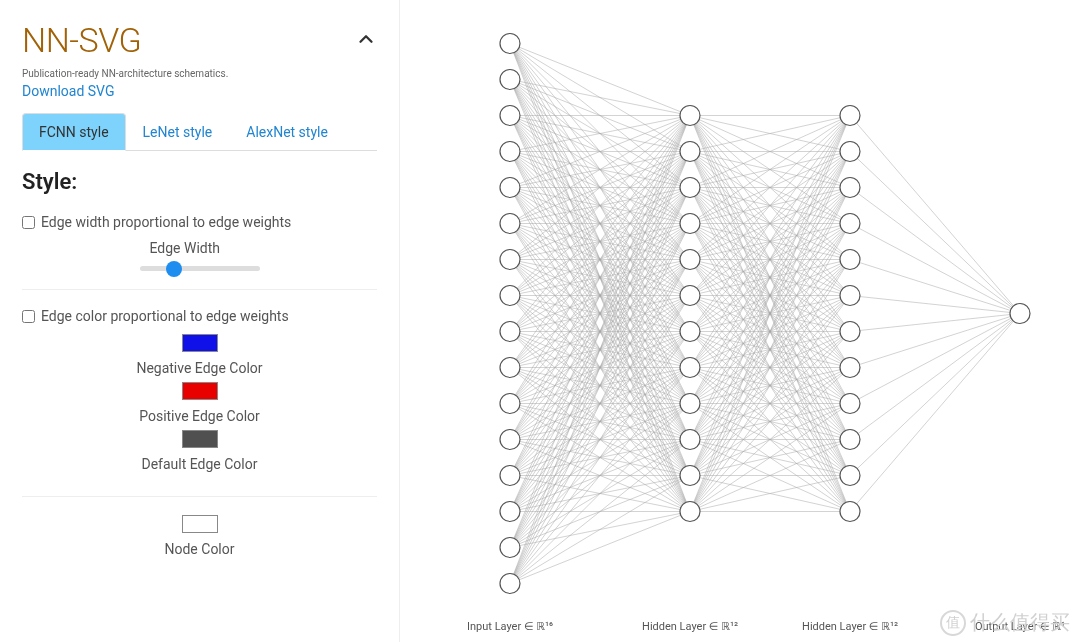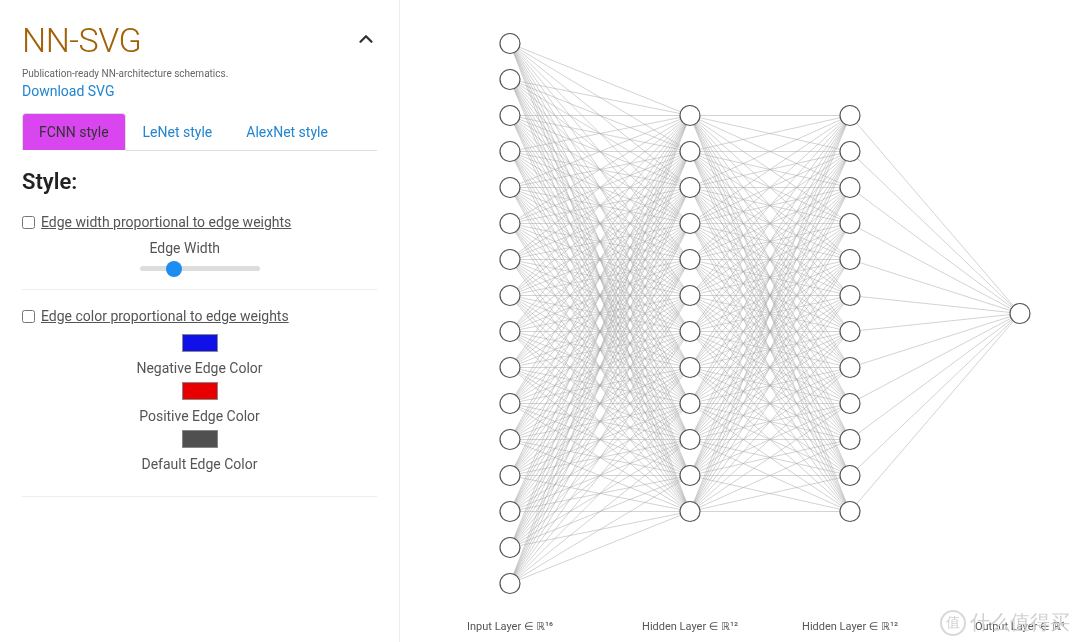--- a/index.html
+++ b/index.html
@@ -60,41 +60,40 @@
       cursor: pointer;
       border: 1px solid transparent;
       border-bottom: none;
       margin-bottom: -1px;
     }
     .tab.active {
       color: #333;
       border-color: #ddd;
       border-bottom: 1px solid #fff;
       border-radius: 4px 4px 0 0;
-      background: #d946ef;
+      background: #7dd3fc;
     }
     .style-heading {
       font-size: 22px;
       font-weight: 600;
       color: #222;
       margin-bottom: 20px;
     }
     .control-group {
       padding-bottom: 18px;
       margin-bottom: 18px;
       border-bottom: 1px solid #eee;
     }
     .control-group.no-border { border-bottom: none; }
     .checkbox-row {
       display: flex;
       align-items: center;
       gap: 6px;
       margin-bottom: 10px;
       color: #555;
-      text-decoration: underline;
     }
     .checkbox-row input[type=checkbox] {
       width: 13px; height: 13px;
       cursor: pointer;
     }
     .slider-row {
       display: flex;
       align-items: center;
       gap: 10px;
       color: #555;
@@ -204,20 +203,24 @@
       <div class="color-swatch" style="background:#e80000"></div>
       <span>Positive Edge Color</span>
     </div>
     <div class="color-row">
       <div class="color-swatch" style="background:#505050"></div>
       <span>Default Edge Color</span>
     </div>
   </div>
 
   <div class="control-group no-border">
+    <div class="color-row">
+      <div class="color-swatch" style="background:#ffffff"></div>
+      <span>Node Color</span>
+    </div>
   </div>
 </div>
 
 <div class="canvas">
   <svg id="nn-svg" viewBox="0 0 680 642">
       <g stroke="#888" stroke-width="0.5" opacity="0.75">
         <line x1="110" y1="43.5" x2="290" y2="115.5"></line>
         <line x1="110" y1="43.5" x2="290" y2="151.5"></line>
         <line x1="110" y1="43.5" x2="290" y2="187.5"></line>
         <line x1="110" y1="43.5" x2="290" y2="223.5"></line>

